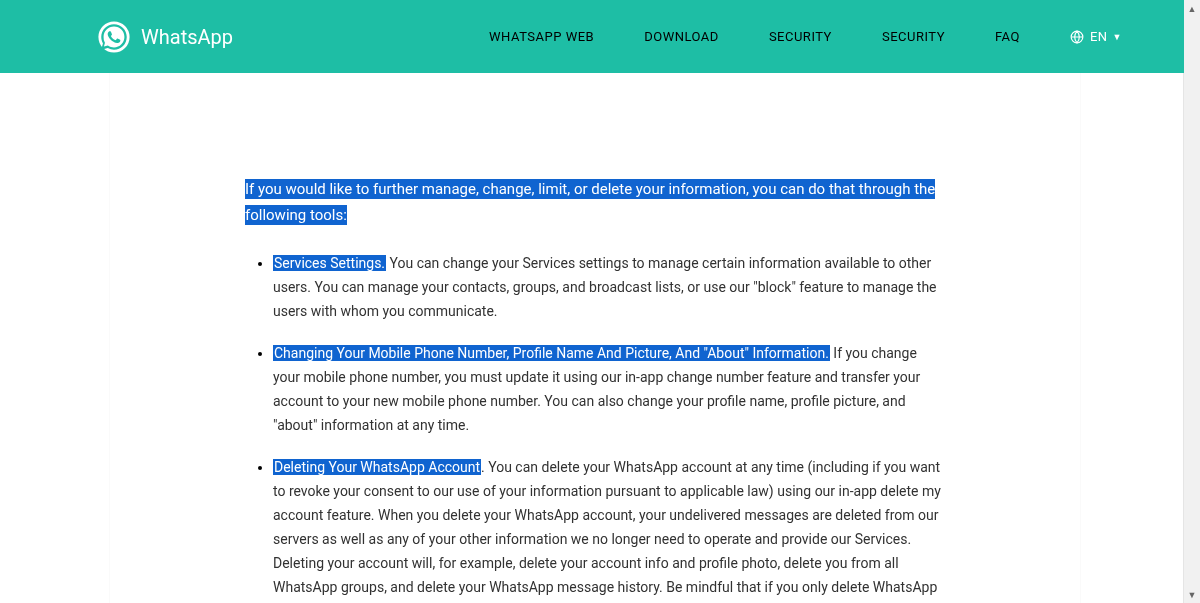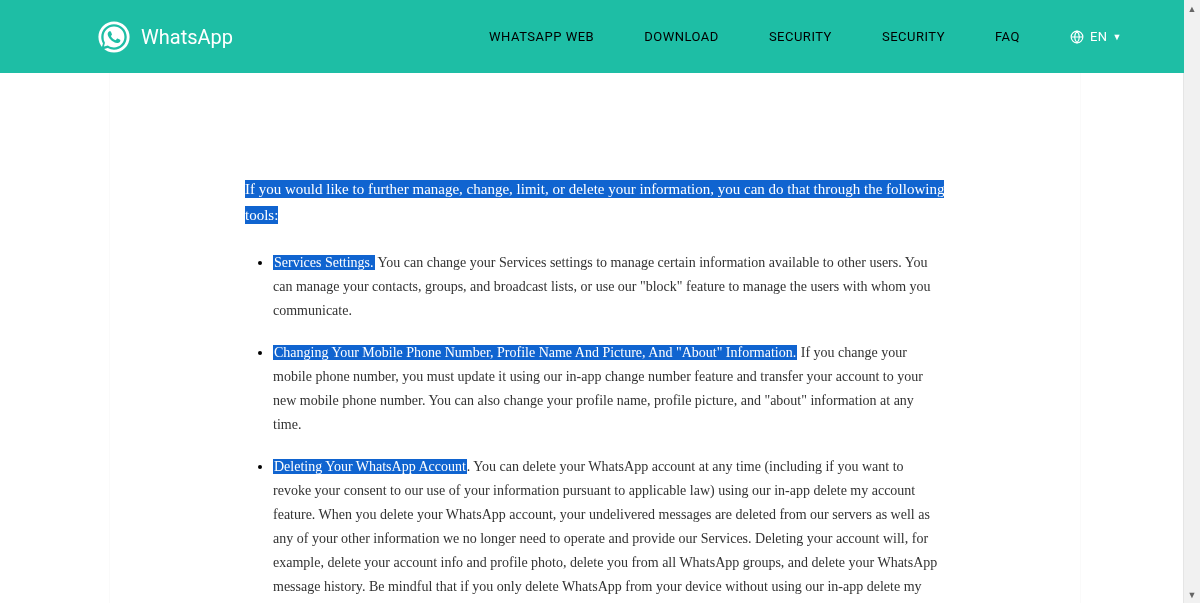--- a/index.html
+++ b/index.html
@@ -88,21 +88,20 @@
     white-space:nowrap;
   }
   .lang .caret{font-size:9px;margin-left:-1px;}
 
   
   .stage{
     position:absolute;
     top:0;left:0;right:17px;bottom:0;
     overflow:hidden;
     background:#fff;
-    font-family:Liberation Serif, serif;
   }
   .card{
     position:absolute;
     top:-20px; 
     left:110px;
     width:970px;
     background:#fff;
     box-shadow:0 0 0 1px rgba(0,0,0,.02);
     padding:0 135px 60px 135px;
   }

